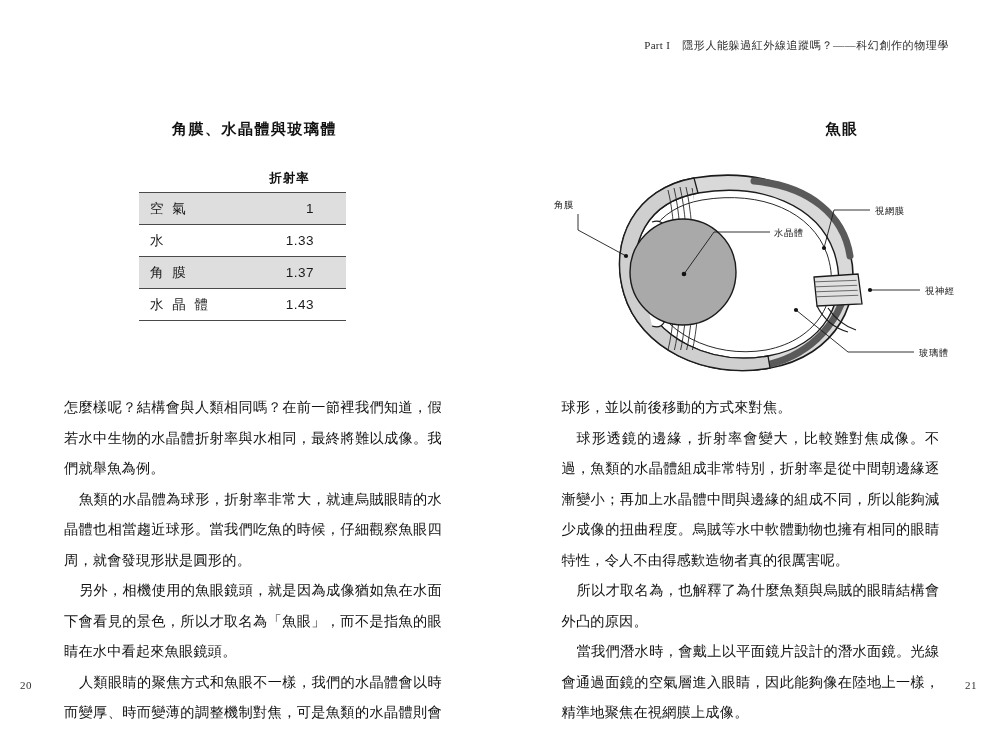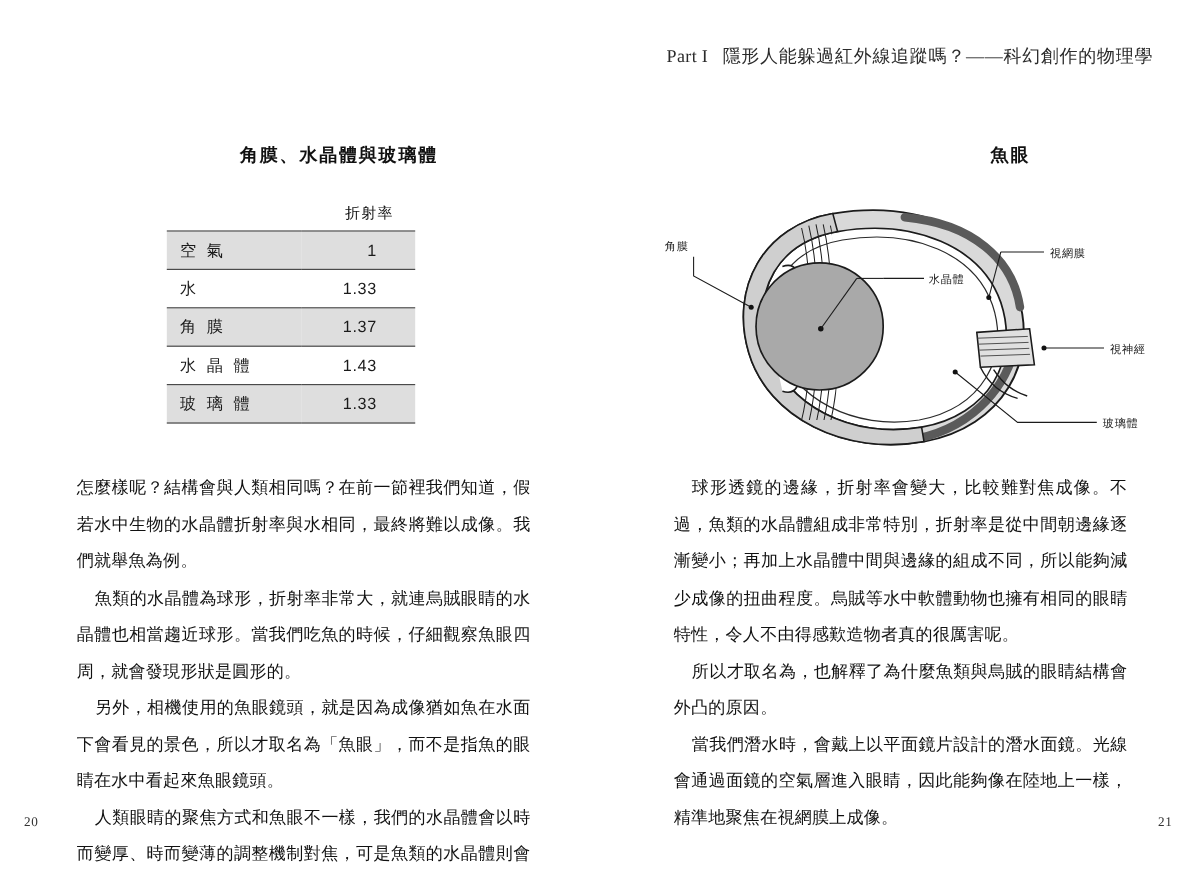--- a/index.html
+++ b/index.html
@@ -29,22 +29,22 @@
     height: 734px;
     box-sizing: border-box;
   }
   .page-left  { padding: 0; }
   .page-right { padding: 0; }
 
   
   .running-head {
     position: absolute;
     top: 38px;
-    right: 38px;
-    font-size: 15px;
+    right: 50px;
+    font-size: 11px;
     letter-spacing: 0.6px;
     color: #2b2b2b;
     white-space: nowrap;
     font-family: "Liberation Serif", "DejaVu Serif", serif;
   }
   .running-head .part-label {
     font-family: "Liberation Serif", "DejaVu Serif", serif;
     letter-spacing: 0.3px;
     margin-right: 12px;
   }
@@ -55,43 +55,42 @@
     font-size: 15px;
     font-weight: bold;
     letter-spacing: 1.5px;
     color: #111;
     white-space: nowrap;
     font-family: "Liberation Sans", "DejaVu Sans", sans-serif;
   }
   .fig-title-table {
     top: 120px;
     left: 172px;
-    margin-left: 28px;
   }
   .fig-title-eye {
     top: 120px;
     left: 326px;
   }
 
   
   .table-wrap {
     position: absolute;
     top: 170px;
     left: 139px;
     width: 207px;
   }
   .tbl {
     border-collapse: collapse;
     width: 207px;
     font-family: "Liberation Sans", "DejaVu Sans", sans-serif;
   }
   .tbl .col-head {
-    text-align: right;
+    text-align: center;
     font-size: 12.5px;
-    font-weight: normal;
+    font-weight: bold;
     letter-spacing: 1px;
     padding: 0 18px 5px 0;
     border: none;
     color: #111;
   }
   .tbl td {
     font-size: 13.5px;
     height: 29px;
     color: #1a1a1a;
     border-top: 1px solid #4a4a4a;
@@ -185,24 +184,20 @@
             <td class="name">水</td>
             <td class="val">1.33</td>
           </tr>
           <tr class="shaded">
             <td class="name">角 膜</td>
             <td class="val">1.37</td>
           </tr>
           <tr class="plain">
             <td class="name">水 晶 體</td>
             <td class="val">1.43</td>
-          </tr>
-          <tr class="shaded">
-            <td class="name">玻 璃 體</td>
-            <td class="val">1.33</td>
           </tr>
         </tbody>
       </table>
     </div>
 
     <div class="body-col body-left">
       <p>怎麼樣呢？結構會與人類相同嗎？在前一節裡我們知道，假若水中生物的水晶體折射率與水相同，最終將難以成像。我們就舉魚為例。</p>
       <p class="indent">魚類的水晶體為球形，折射率非常大，就連烏賊眼睛的水晶體也相當趨近球形。當我們吃魚的時候，仔細觀察魚眼四周，就會發現形狀是圓形的。</p>
       <p class="indent">另外，相機使用的魚眼鏡頭，就是因為成像猶如魚在水面下會看見的景色，所以才取名為「魚眼」，而不是指魚的眼睛在水中看起來魚眼鏡頭。</p>
       <p class="indent">人類眼睛的聚焦方式和魚眼不一樣，我們的水晶體會以時而變厚、時而變薄的調整機制對焦，可是魚類的水晶體則會維持</p>
@@ -307,20 +302,21 @@
 
         <text class="eye-label" x="36" y="48">角膜</text>
         <text class="eye-label" x="256" y="76">水晶體</text>
         <text class="eye-label" x="357" y="54">視網膜</text>
         <text class="eye-label" x="407" y="134">視神經</text>
         <text class="eye-label" x="401" y="196">玻璃體</text>
       </svg>
     </div>
 
     <div class="body-col body-right">
+      <p>球形，並以前後移動的方式來對焦。</p>
       <p class="indent">球形透鏡的邊緣，折射率會變大，比較難對焦成像。不過，魚類的水晶體組成非常特別，折射率是從中間朝邊緣逐漸變小；再加上水晶體中間與邊緣的組成不同，所以能夠減少成像的扭曲程度。烏賊等水中軟體動物也擁有相同的眼睛特性，令人不由得感歎造物者真的很厲害呢。</p>
       <p class="indent">所以才取名為，也解釋了為什麼魚類與烏賊的眼睛結構會外凸的原因。</p>
       <p class="indent">當我們潛水時，會戴上以平面鏡片設計的潛水面鏡。光線會通過面鏡的空氣層進入眼睛，因此能夠像在陸地上一樣，精準地聚焦在視網膜上成像。</p>
     </div>
 
     <div class="folio folio-right">21</div>
   </div>
 
 </div>
 

